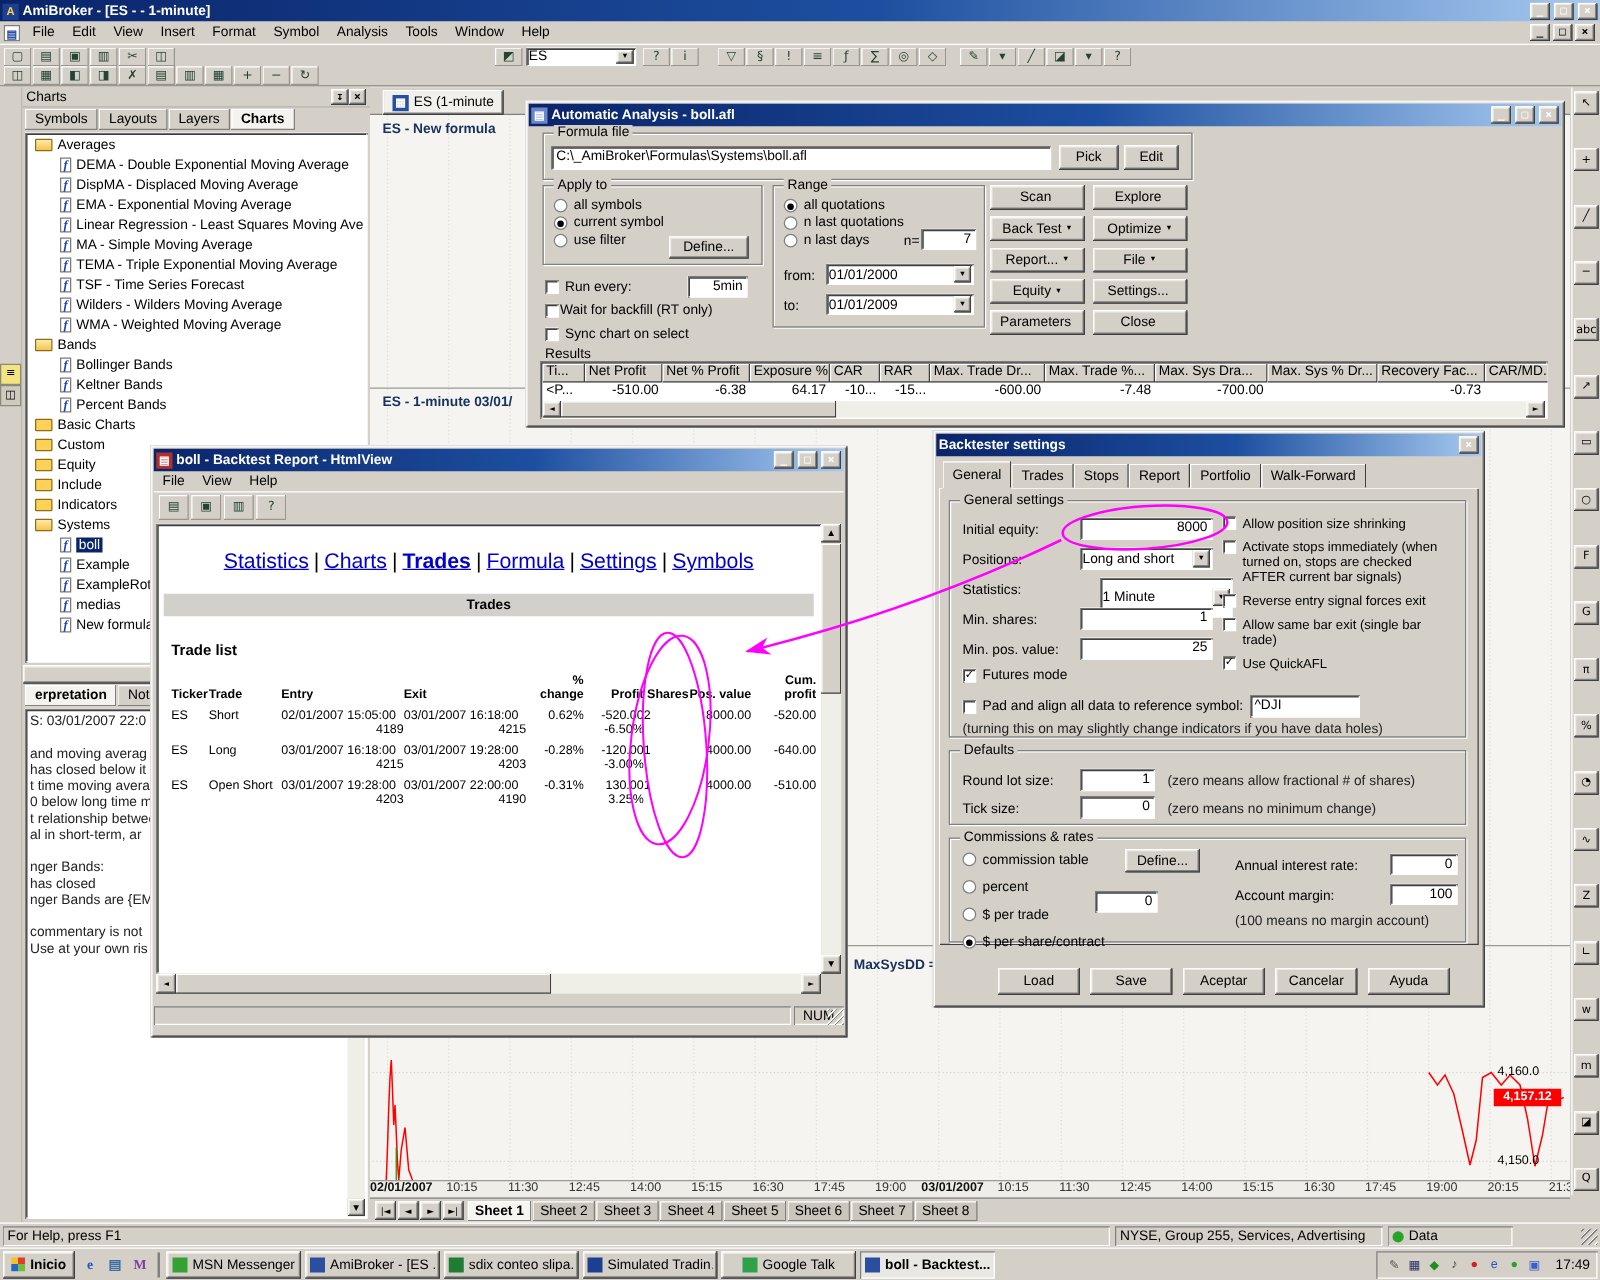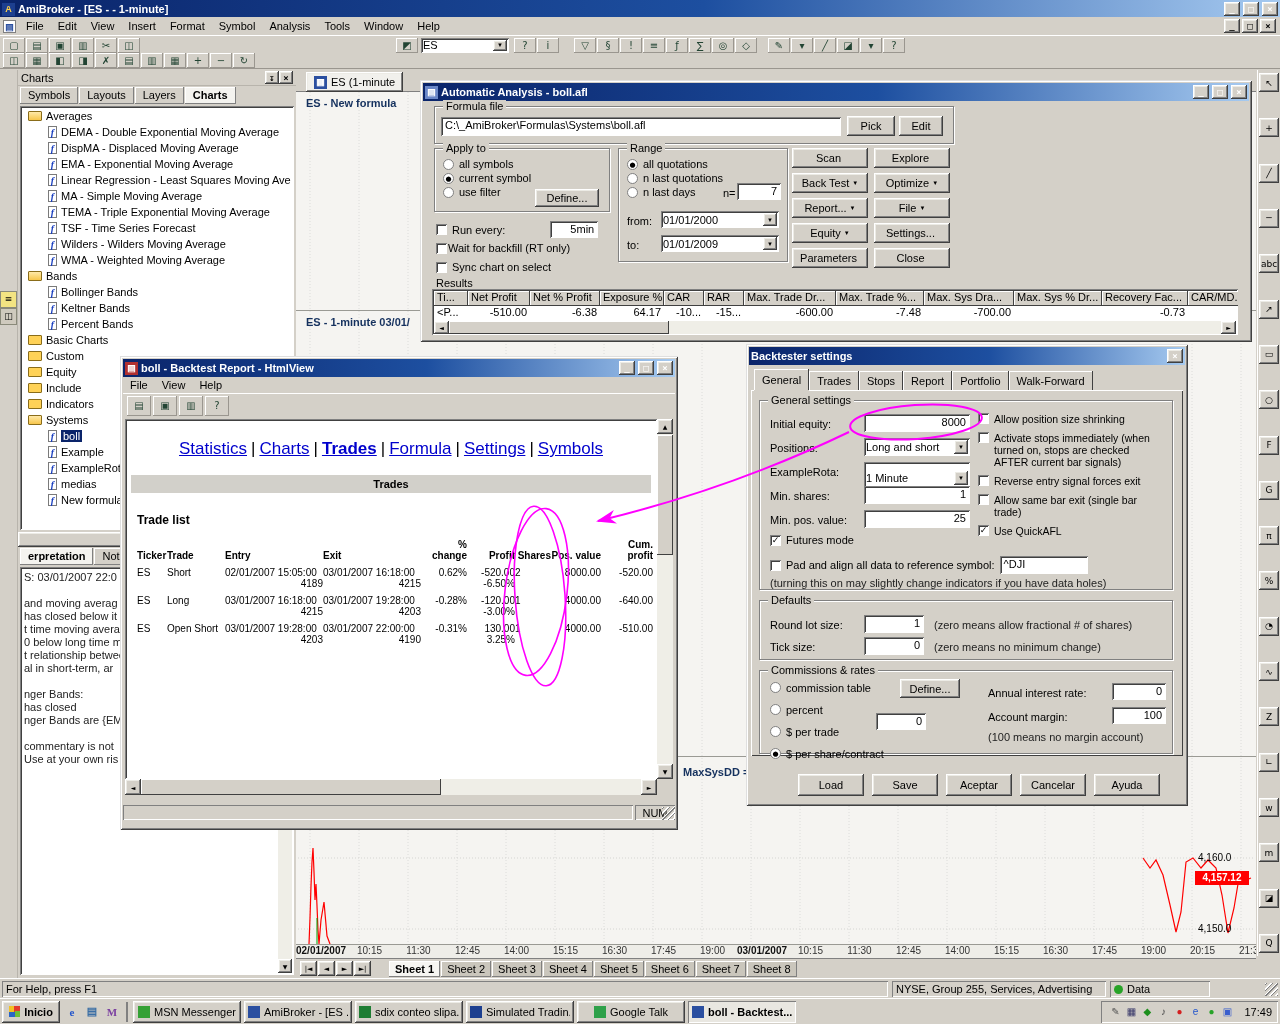--- a/index.html
+++ b/index.html
@@ -189,21 +189,21 @@
 
   <div class="abs flex" style="left:0;top:888px;width:960px;height:20px;background:#d4d0c8;border-top:1px solid #808080;gap:2px;
               padding-left:4px;pointer-events:auto">
     <span class="flex" style="gap:1px">
 
     <span class="b sbt" style="width:17px;height:15px;font-size:7px">|◄</span>
         <span class="b sbt" style="width:17px;height:15px;font-size:7px">◄</span>
         <span class="b sbt" style="width:17px;height:15px;font-size:7px">►</span>
         <span class="b sbt" style="width:17px;height:15px;font-size:7px">►|</span>
       </span>
-    <span class="flex" style="gap:1px;margin-left:16px">
+    <span class="flex" style="gap:1px;margin-left:1px">
 
     <span class="sheet on">Sheet 1</span>
         <span class="sheet">Sheet 2</span>
         <span class="sheet">Sheet 3</span>
         <span class="sheet">Sheet 4</span>
         <span class="sheet">Sheet 5</span>
         <span class="sheet">Sheet 6</span>
         <span class="sheet">Sheet 7</span>
         <span class="sheet">Sheet 8</span>
       </span>
@@ -921,22 +921,22 @@
 
     <div class="gb" style="left:8px;top:10px;width:414px;height:190px">
       <span class="gl">General settings</span>
       <span class="abs" style="left:10px;top:17px">Initial equity:</span>
       <div class="e abs" style="left:104px;top:13px;width:106px;height:18px;text-align:right">8000</div>
       <span class="abs" style="left:10px;top:41px">Positions:</span>
       <div class="e abs flex" style="left:104px;top:37px;width:106px;height:18px;padding:0 2px">
         <span style="flex:1;overflow:hidden">Long and short</span>
         <span class="b" style="width:14px;height:14px;font-size:6px">▼</span>
       </div>
-      <span class="abs" style="left:10px;top:65px">ExampleRota:</span>
-      <div class="e abs flex" style="left:104px;top:61px;width:106px;height:18px;padding:16px 2px">
+      <span class="abs" style="left:10px;top:65px">Statistics:</span>
+      <div class="e abs flex" style="left:120px;top:61px;width:106px;height:18px;padding:16px 2px">
         <span style="flex:1;overflow:hidden">1 Minute</span>
         <span class="b" style="width:14px;height:14px;font-size:6px">▼</span>
       </div>
       <span class="abs" style="left:10px;top:89px">Min. shares:</span>
       <div class="e abs" style="left:104px;top:85px;width:106px;height:18px;text-align:right">1</div>
       <span class="abs" style="left:10px;top:113px">Min. pos. value:</span>
       <div class="e abs" style="left:104px;top:109px;width:106px;height:18px;text-align:right">25</div>
       <div class="abs flex" style="left:10px;top:133px;gap:5px">
         <span class="cb">✓</span>
         <span>Futures mode</span>

